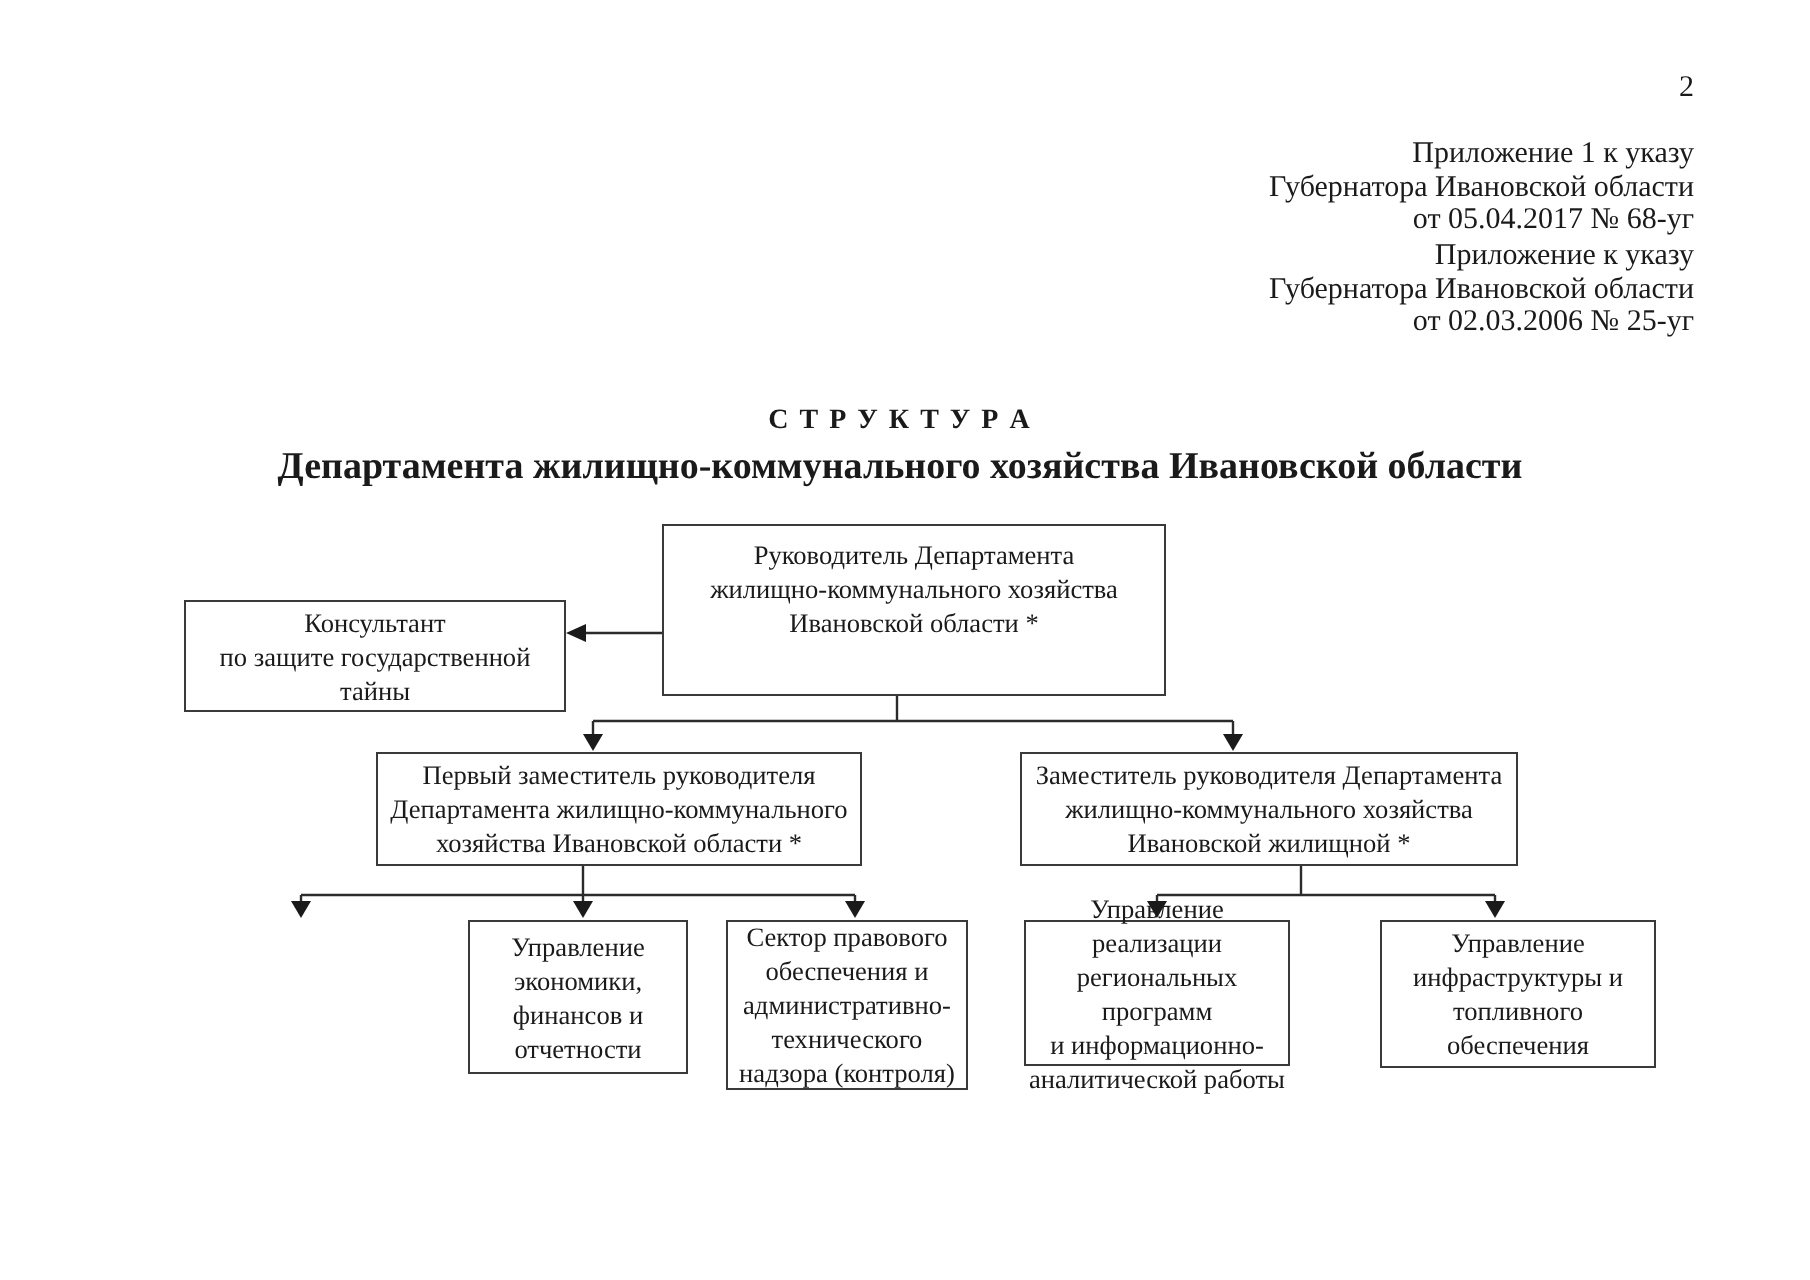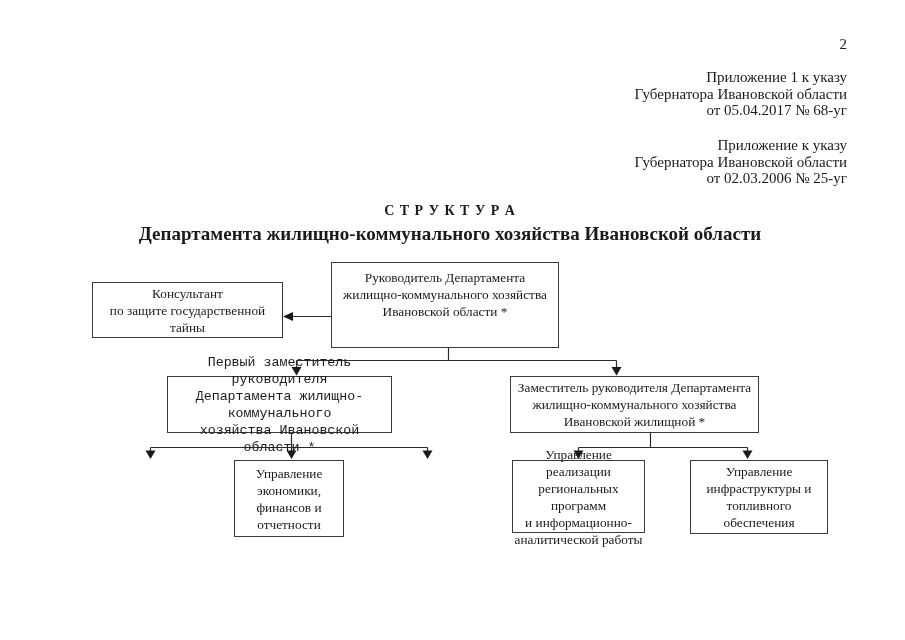--- a/index.html
+++ b/index.html
@@ -18,21 +18,21 @@
     font-size:15px;
   }
   .appendix {
     right:58px;
     text-align:right;
     font-size:15px;
     line-height:16.5px;
     white-space:pre-line;
   }
   .appendix-1 { top:69px;margin-left:40px; }
-  .appendix-2 { top:137px;margin-left:36px; }
+  .appendix-2 { top:120px;margin-left:36px; }
   .title-block {
     left:0; top:203px; width:900px;
     text-align:center;
   }
   .title-main {
     font-size:14px; font-weight:bold;
     letter-spacing:1px;
   }
   .title-sub {
     font-size:19px; font-weight:bold;
@@ -48,23 +48,23 @@
     background:#ffffff;
     display:flex;
     align-items:center;
     justify-content:center;
     text-align:center;
     font-size:13.3px;
     line-height:17px;
   }
   .box span { white-space:pre-line; }
   .box.top-align { align-items:flex-start; padding-top:6px; }
-  .b-head          { left:331px; top:262px; width:228px; height:86px; }
-  .b-consultant    { left:92px;  top:282px; width:191px; height:56px; }
-  .b-first-deputy  { left:167px; top:376px; width:225px; height:57px;font-family:Liberation Mono, monospace; }
+  .b-head          { left:331px; top:262px; width:252px; height:86px; }
+  .b-consultant    { left:92px;  top:300px; width:191px; height:56px; }
+  .b-first-deputy  { left:188px; top:376px; width:243px; height:57px; }
   .b-deputy        { left:510px; top:376px; width:249px; height:57px; }
   .b-unit1         { left:90px;  top:460px; width:114px; height:90px; }
   .b-unit2         { left:234px; top:460px; width:110px; height:77px; }
   .b-unit3         { left:363px; top:460px; width:121px; height:85px; }
   .b-unit4         { left:512px; top:460px; width:133px; height:73px; }
   .b-unit5         { left:690px; top:460px; width:138px; height:74px; }
 </style>
 </head>
 <body>
 
@@ -136,20 +136,27 @@
   </div>
 
 
   <div class="box b-unit2">
     <span>Управление
 экономики,
 финансов и
 отчетности</span>
   </div>
 
+  <div class="box b-unit3">
+    <span>Сектор правового
+обеспечения и
+административно-
+технического
+надзора (контроля)</span>
+  </div>
 
   <div class="box b-unit4">
     <span>Управление реализации
 региональных программ
 и информационно-
 аналитической работы</span>
   </div>
 
   <div class="box b-unit5">
     <span>Управление

